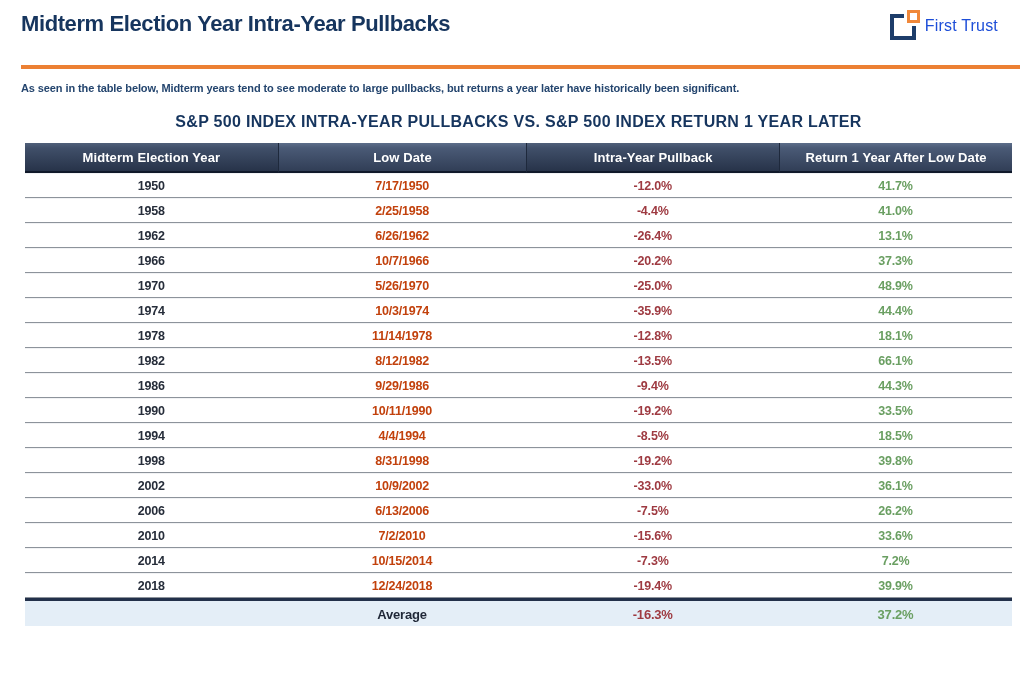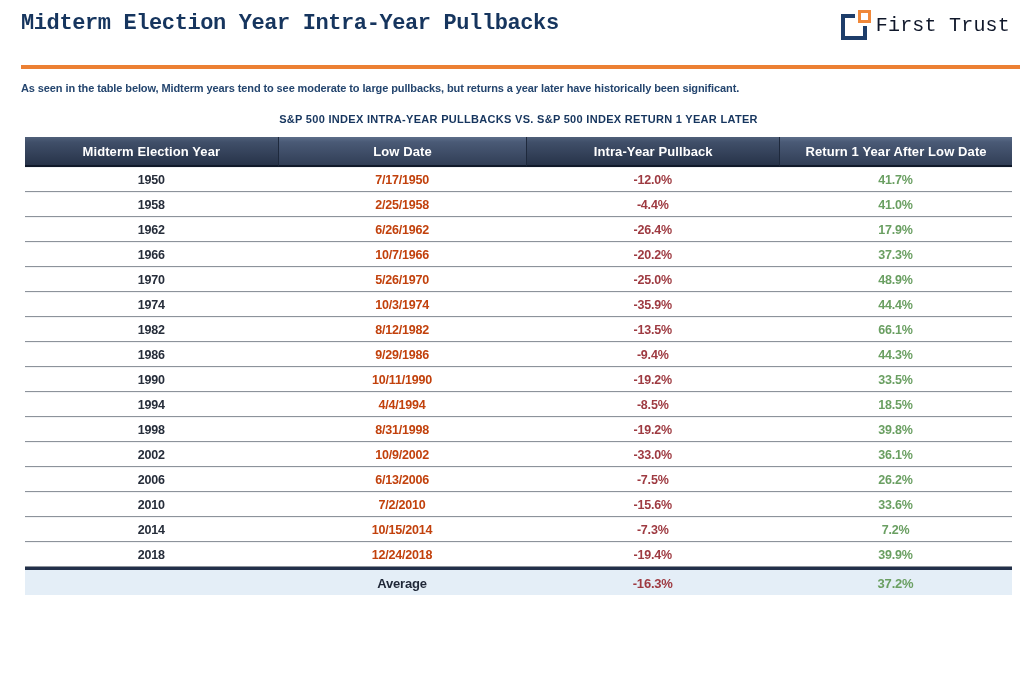--- a/index.html
+++ b/index.html
@@ -7,22 +7,21 @@
     width:1024px; height:678px;
     background:#ffffff;
     font-family:"Liberation Sans","DejaVu Sans",sans-serif;
     overflow:hidden;
   }
   .page { position:relative; width:1024px; height:678px; }
 
   
   .masthead {
     display:flex; justify-content:space-between; align-items:flex-start;
-    padding:9px 8px 0 21px;
-    font-family:Liberation Mono, monospace;
+    padding:9px 20px 0 21px;
   }
   .page-title {
     margin:2px 0 0 0;
     font-size:22px; line-height:26px;
     font-weight:700; letter-spacing:-0.4px;
     color:#16355e;
   }
   .logo { display:flex; align-items:center; margin:1px 6px 0 0; }
   .ft-icon { position:relative; width:30px; height:31px; margin-right:5px; flex:0 0 auto; }
   .ft-icon .navy-sq {
@@ -30,36 +29,36 @@
     border:4px solid #1d3d6a; box-sizing:border-box; background:transparent;
   }
   .ft-icon .mask {
     position:absolute; top:-1px; right:-1px; width:17px; height:17px; background:#fff;
   }
   .ft-icon .orange-sq {
     position:absolute; top:0; right:0; width:13px; height:13px;
     border:3px solid #f0883a; box-sizing:border-box; background:#fff;
   }
   .ft-text {
-    font-size:20px; line-height:30px; font-weight:400;
-    color:#0f172a; letter-spacing:0.2px; white-space:nowrap;
+    font-size:16px; line-height:30px; font-weight:400;
+    color:#1d4ed8; letter-spacing:0.2px; white-space:nowrap;
   }
 
   .rule { height:4px; background:#ec8033; margin:24px 4px 0 21px; }
 
   .intro {
     margin:13px 30px 0 21px;
     font-size:11px; font-weight:700; letter-spacing:-0.1px;
     color:#24456e;
   }
 
   .table-title {
     margin:19px 12px 0 25px;
     text-align:center;
-    font-size:11px; font-weight:700; letter-spacing:0.3px;
+    font-size:16px; font-weight:700; letter-spacing:0.3px;
     color:#16355e;
   }
 
   
   table.data {
     border-collapse:separate; border-spacing:0;
     table-layout:fixed;
     width:987px; margin:12px 0 0 25px;
   }
   col.c1 { width:25.6%; } col.c2 { width:25.2%; } col.c3 { width:25.6%; } col.c4 { width:23.6%; }
@@ -143,39 +142,45 @@
         <tr>
           <td class="col-year">1958</td>
           <td class="col-date">2/25/1958</td>
           <td class="col-pullback">-4.4%</td>
           <td class="col-return">41.0%</td>
         </tr>
         <tr>
           <td class="col-year">1962</td>
           <td class="col-date">6/26/1962</td>
           <td class="col-pullback">-26.4%</td>
-          <td class="col-return">17.9%</td>
+          <td class="col-return">13.1%</td>
         </tr>
         <tr>
           <td class="col-year">1966</td>
           <td class="col-date">10/7/1966</td>
           <td class="col-pullback">-20.2%</td>
           <td class="col-return">37.3%</td>
         </tr>
         <tr>
           <td class="col-year">1970</td>
           <td class="col-date">5/26/1970</td>
           <td class="col-pullback">-25.0%</td>
           <td class="col-return">48.9%</td>
         </tr>
         <tr>
           <td class="col-year">1974</td>
           <td class="col-date">10/3/1974</td>
           <td class="col-pullback">-35.9%</td>
           <td class="col-return">44.4%</td>
+        </tr>
+        <tr>
+          <td class="col-year">1978</td>
+          <td class="col-date">11/14/1978</td>
+          <td class="col-pullback">-12.8%</td>
+          <td class="col-return">18.1%</td>
         </tr>
         <tr>
           <td class="col-year">1982</td>
           <td class="col-date">8/12/1982</td>
           <td class="col-pullback">-13.5%</td>
           <td class="col-return">66.1%</td>
         </tr>
         <tr>
           <td class="col-year">1986</td>
           <td class="col-date">9/29/1986</td>

